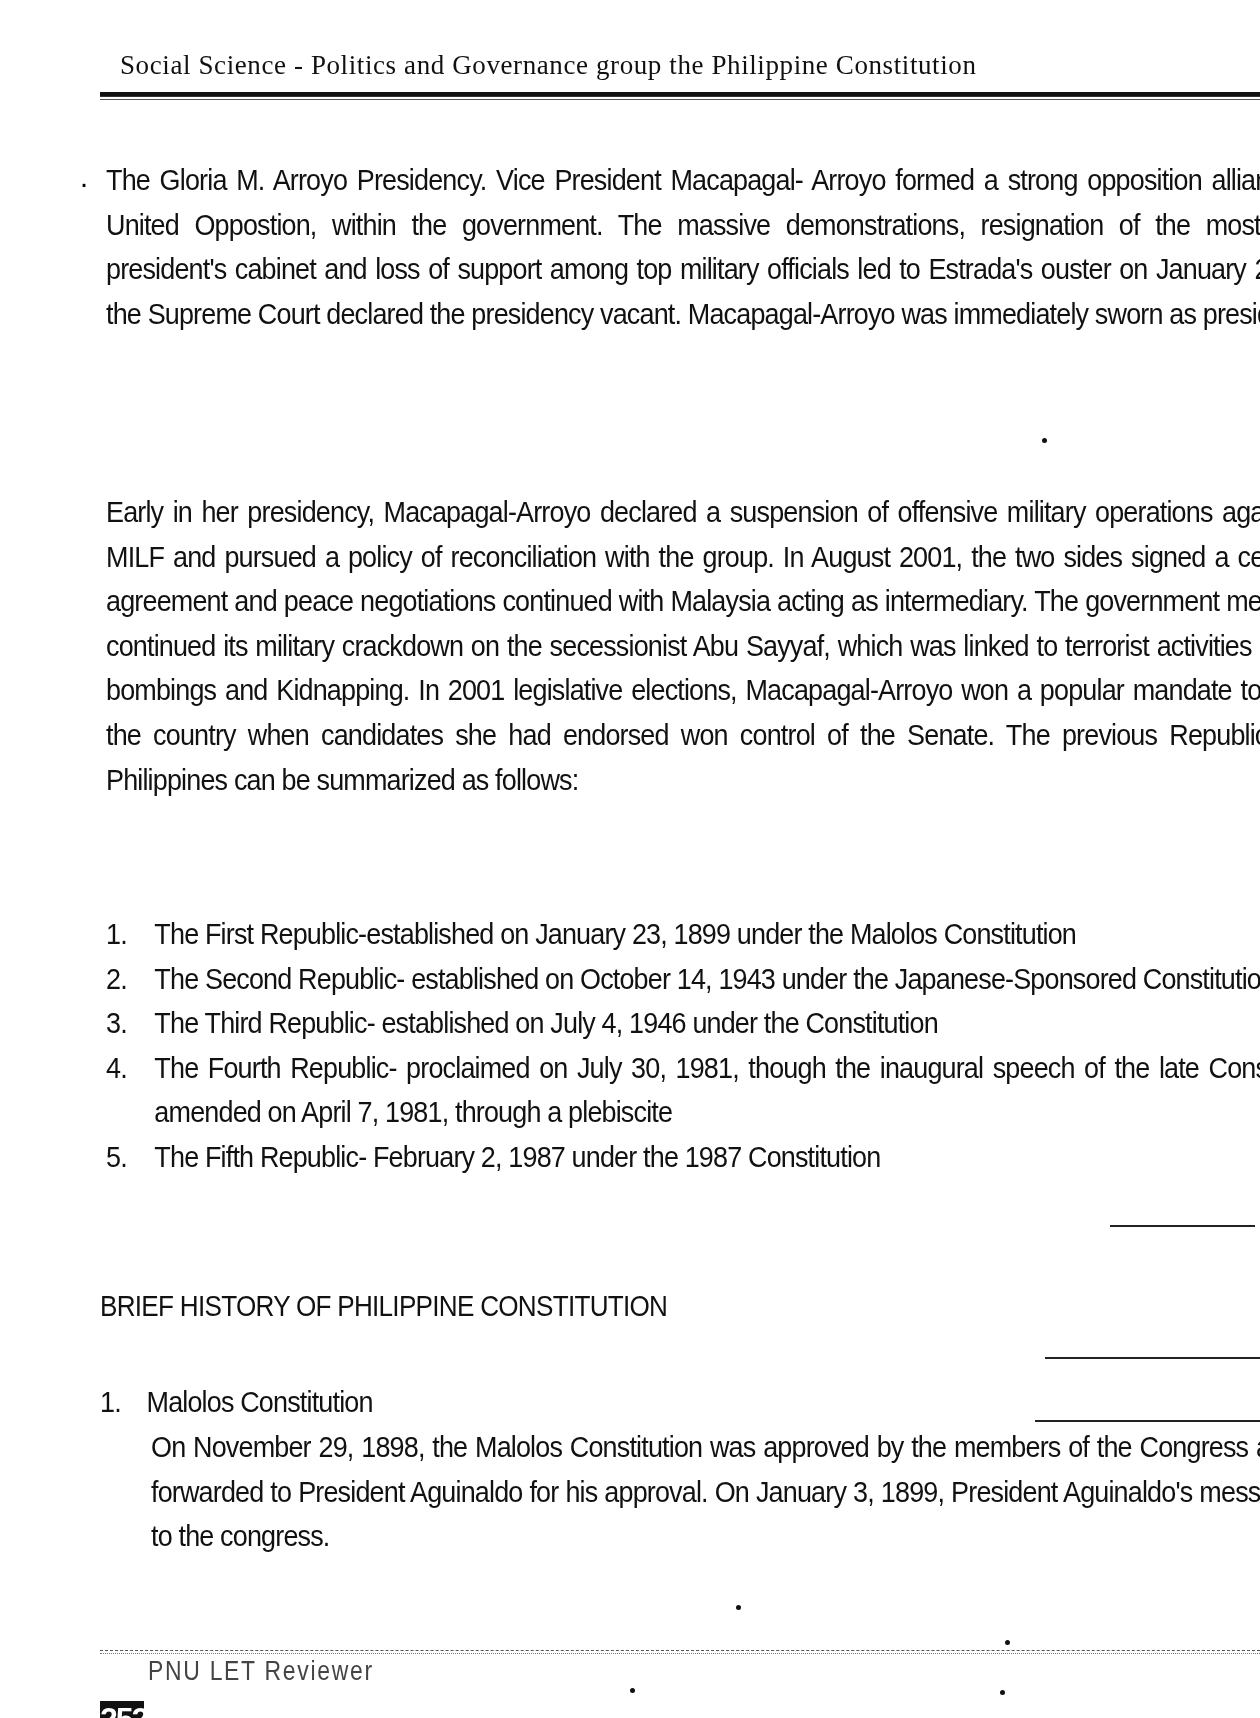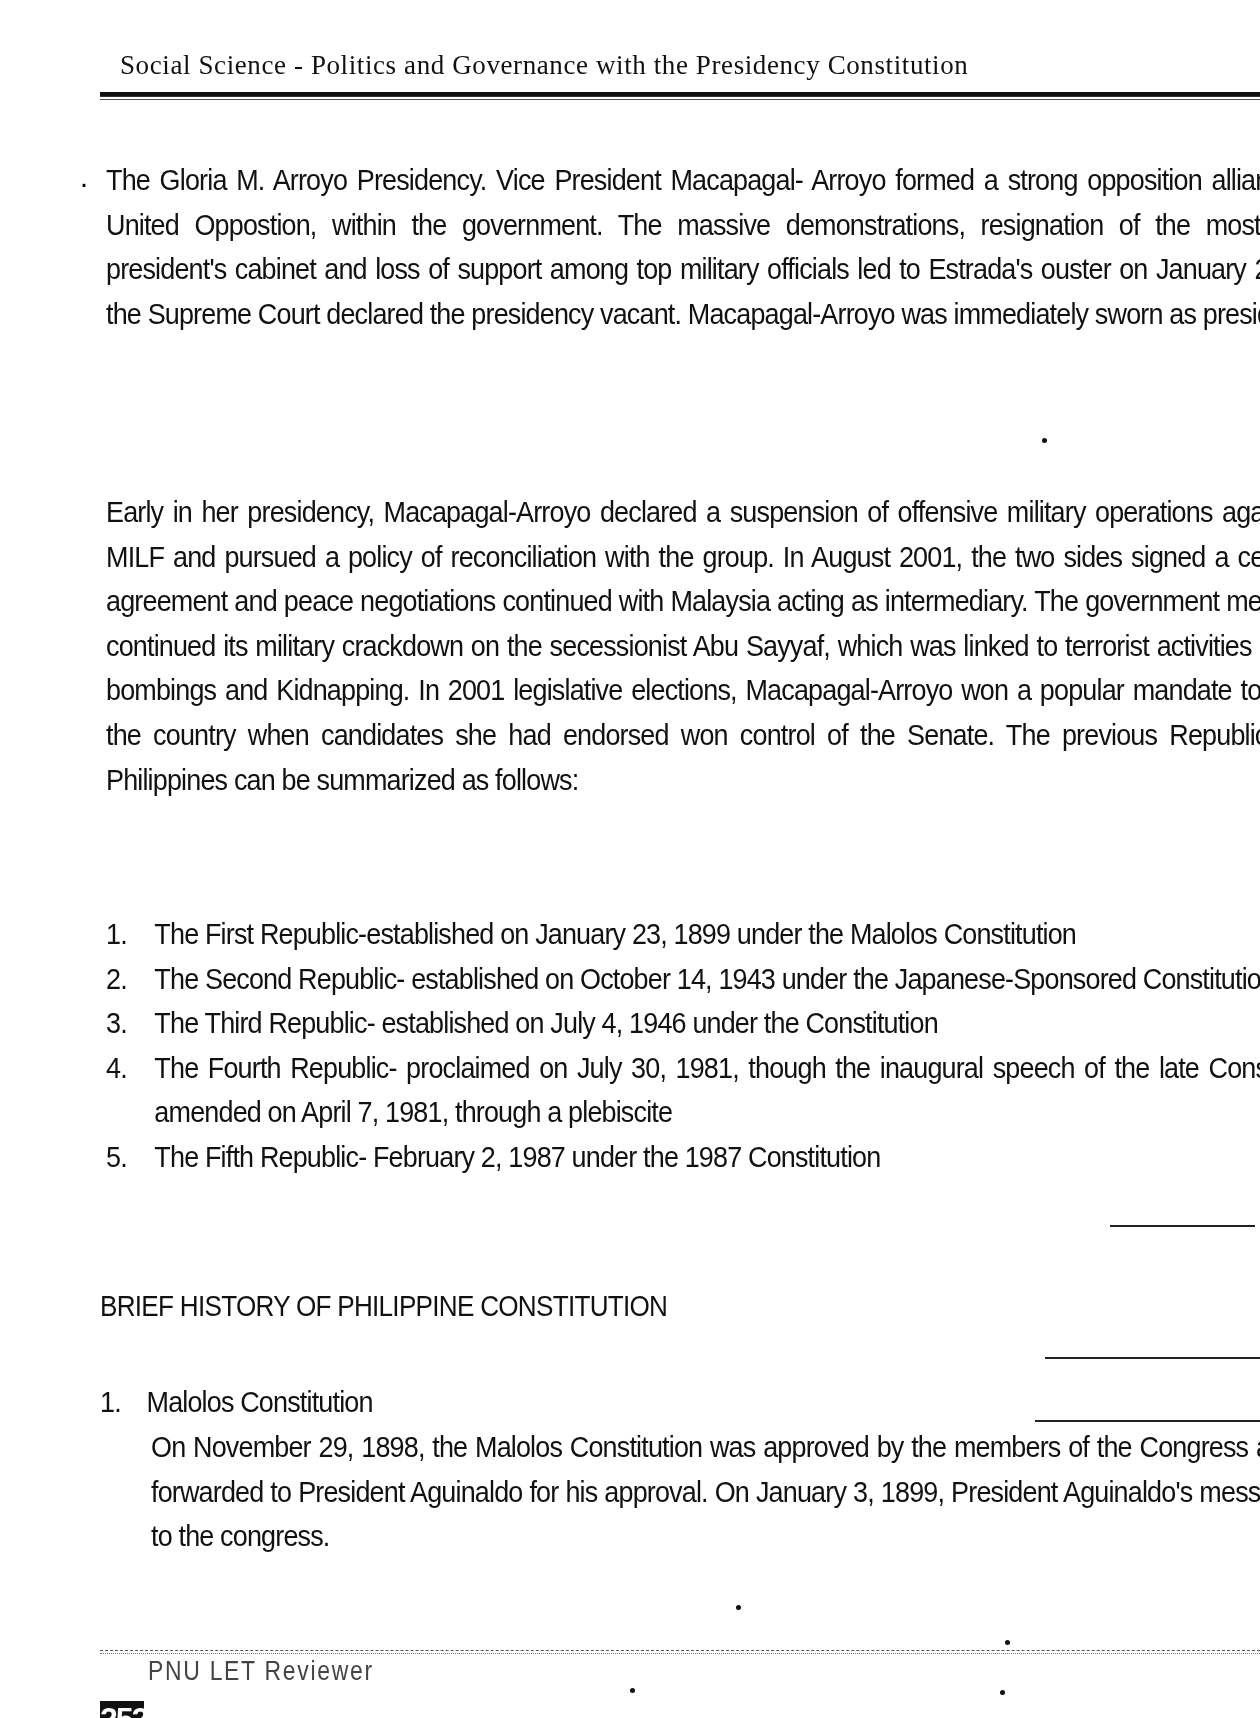--- a/index.html
+++ b/index.html
@@ -69,21 +69,21 @@
     font-family: "Liberation Sans", sans-serif; font-size: 27px; color: #444; letter-spacing: 2px;
     transform: scaleX(0.85); transform-origin: left top; white-space: nowrap;
   }
   .speck { position: absolute; width: 5px; height: 5px; background: #111; border-radius: 50%; }
 </style>
 </head>
 <body>
 
 <div class="page">
 
-  <div class="running-head">Social Science - Politics and Governance with the Presidency Constitution</div>
+  <div class="running-head">Social Science - Politics and Governance group the Philippine Constitution</div>
   <div class="head-rule"></div>
   <div class="head-rule2"></div>
 
   <span class="bullet-dot">.</span>
   <div class="para para1 body-text">The Gloria M. Arroyo Presidency. Vice President Macapagal- Arroyo formed a strong opposition alliance, the United Oppostion, within the government. The massive demonstrations, resignation of the most of the president's cabinet and loss of support among top military officials led to Estrada's ouster on January 20, after the Supreme Court declared the presidency vacant. Macapagal-Arroyo was immediately sworn as president.</div>
   <div class="para para2 body-text">Early in her presidency, Macapagal-Arroyo declared a suspension of offensive military operations against the MILF and pursued a policy of reconciliation with the group. In August 2001, the two sides signed a cease-fire agreement and peace negotiations continued with Malaysia acting as intermediary. The government meanwhile continued its military crackdown on the secessionist Abu Sayyaf, which was linked to terrorist activities such as bombings and Kidnapping. In 2001 legislative elections, Macapagal-Arroyo won a popular mandate to govern the country when candidates she had endorsed won control of the Senate. The previous Republic of the Philippines can be summarized as follows:</div>
 
   <ol class="list body-text">
     <li><span class="num">1.</span><span>The First Republic-established on January 23, 1899 under the Malolos Constitution</span></li>
     <li><span class="num">2.</span><span>The Second Republic- established on October 14, 1943 under the Japanese-Sponsored Constitution</span></li>

